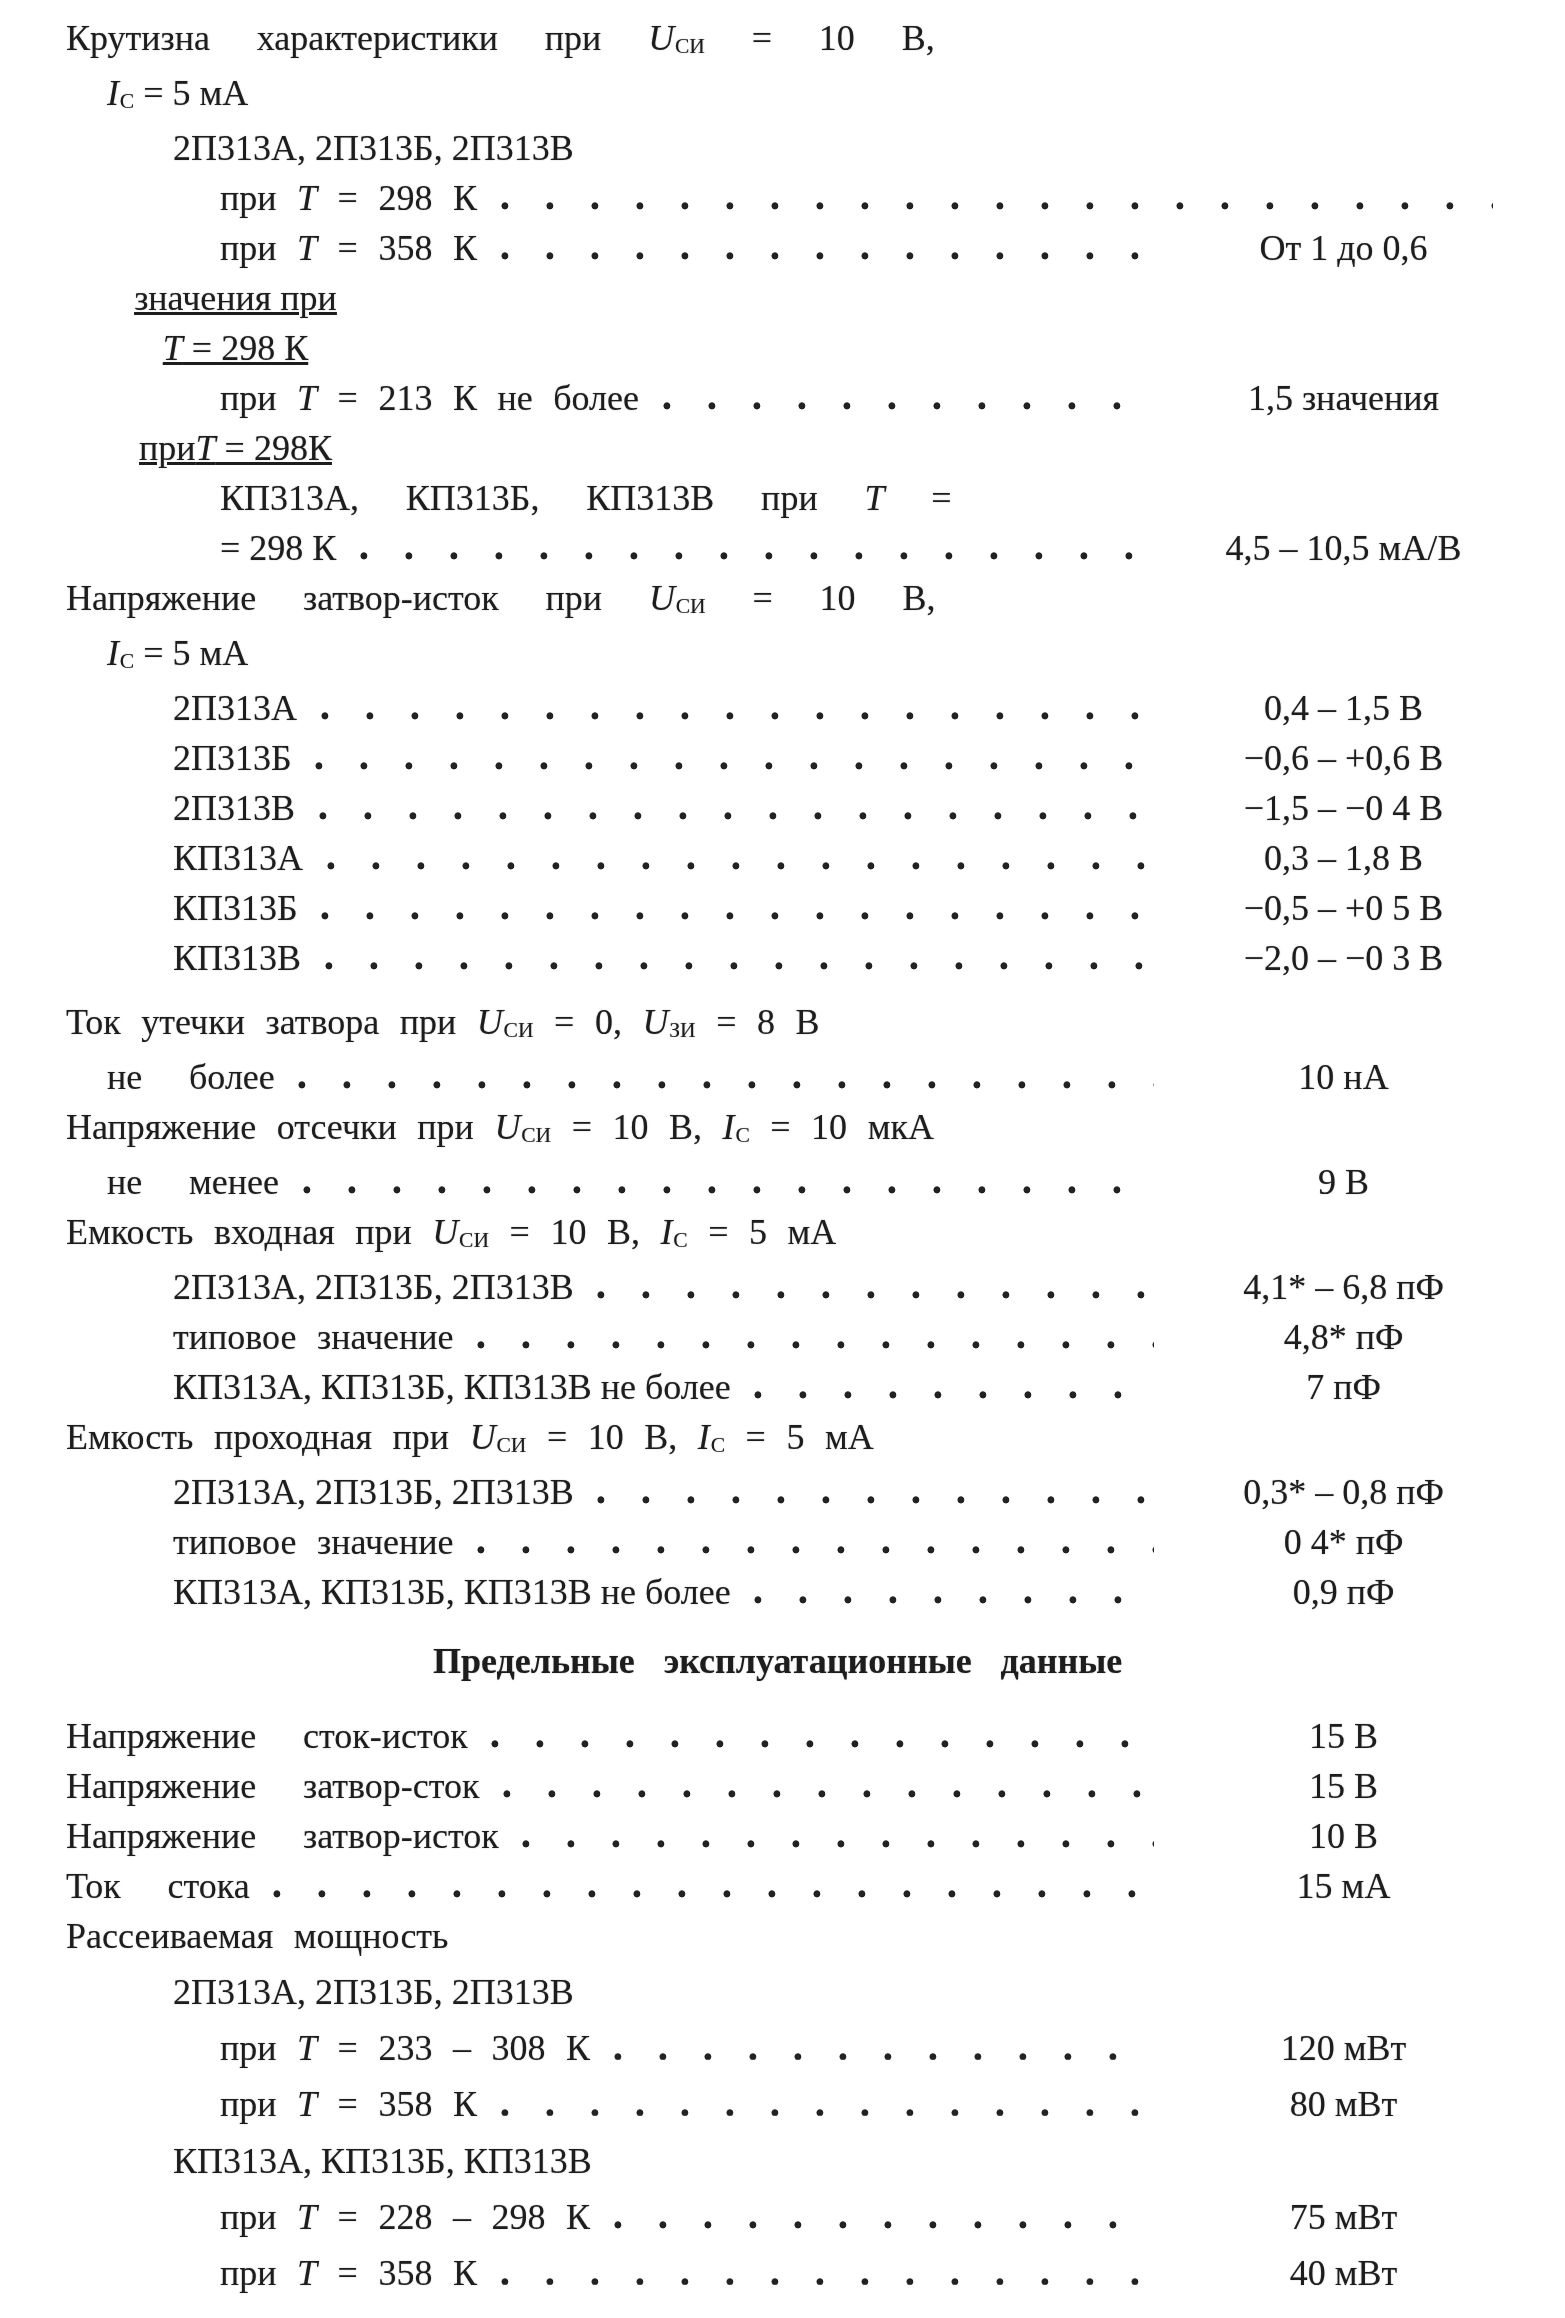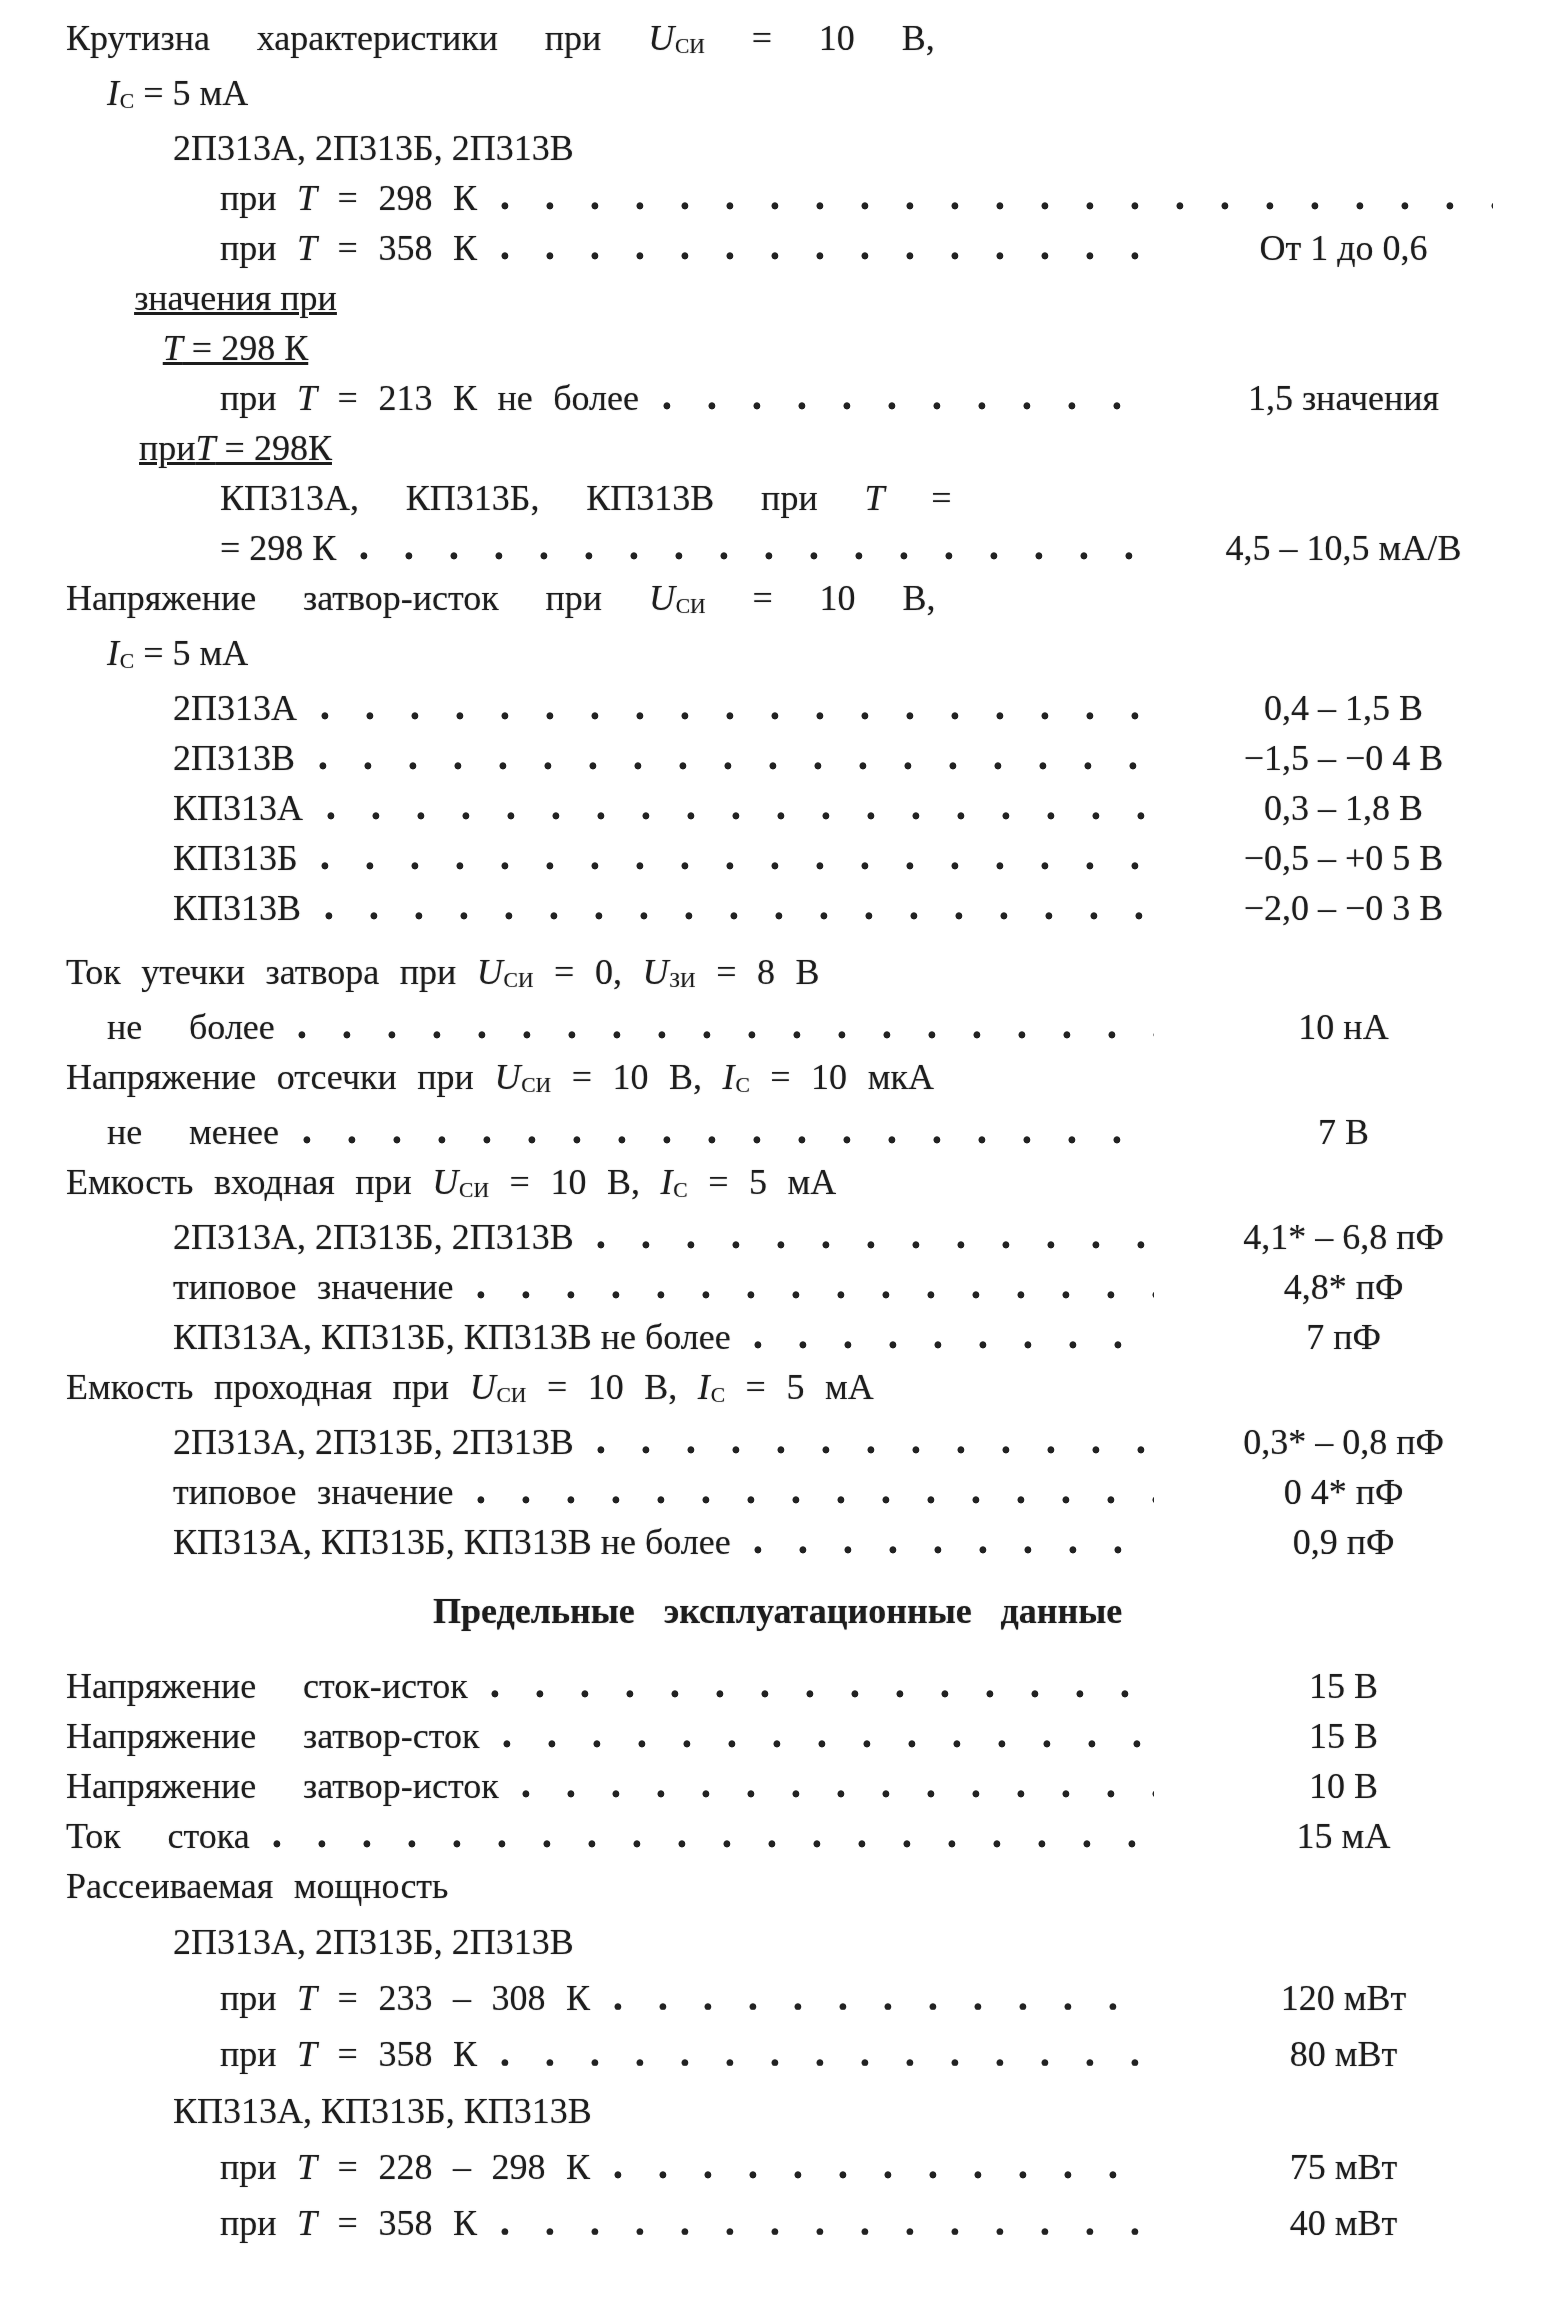--- a/index.html
+++ b/index.html
@@ -86,20 +86,25 @@
     </div>
     <div class="row indent-1">
       <span class="label"><i>I</i><sub>С</sub><span> = 5 мА</span></span>
     </div>
     <div class="row indent-2">
       <span class="label"><span>2П313А</span></span>
       <span class="dots"></span>
       <span class="value"><span>0,4 – 1,5 В</span></span>
     </div>
     <div class="row indent-2">
+      <span class="label"><span>2П313Б</span></span>
+      <span class="dots"></span>
+      <span class="value"><span>−0,6 – +0,6 В</span></span>
+    </div>
+    <div class="row indent-2">
       <span class="label"><span>2П313В</span></span>
       <span class="dots"></span>
       <span class="value"><span>−1,5 – −0 4 В</span></span>
     </div>
     <div class="row indent-2">
       <span class="label"><span>КП313А</span></span>
       <span class="dots"></span>
       <span class="value"><span>0,3 – 1,8 В</span></span>
     </div>
     <div class="row indent-2">
@@ -119,21 +124,21 @@
       <span class="label"><span>не более</span></span>
       <span class="dots"></span>
       <span class="value"><span>10 нА</span></span>
     </div>
     <div class="row indent-0 wide-sm">
       <span class="label"><span>Напряжение отсечки при </span><i>U</i><sub>СИ</sub><span> = 10 В, </span><i>I</i><sub>С</sub><span> = 10 мкА</span></span>
     </div>
     <div class="row indent-1 wide">
       <span class="label"><span>не менее</span></span>
       <span class="dots"></span>
-      <span class="value"><span>7 В</span></span>
+      <span class="value"><span>9 В</span></span>
     </div>
     <div class="row indent-0 wide-sm">
       <span class="label"><span>Емкость входная при </span><i>U</i><sub>СИ</sub><span> = 10 В, </span><i>I</i><sub>С</sub><span> = 5 мА</span></span>
     </div>
     <div class="row indent-2">
       <span class="label"><span>2П313А, 2П313Б, 2П313В</span></span>
       <span class="dots"></span>
       <span class="value"><span>4,1* – 6,8 пФ</span></span>
     </div>
     <div class="row indent-2 wide-sm">

